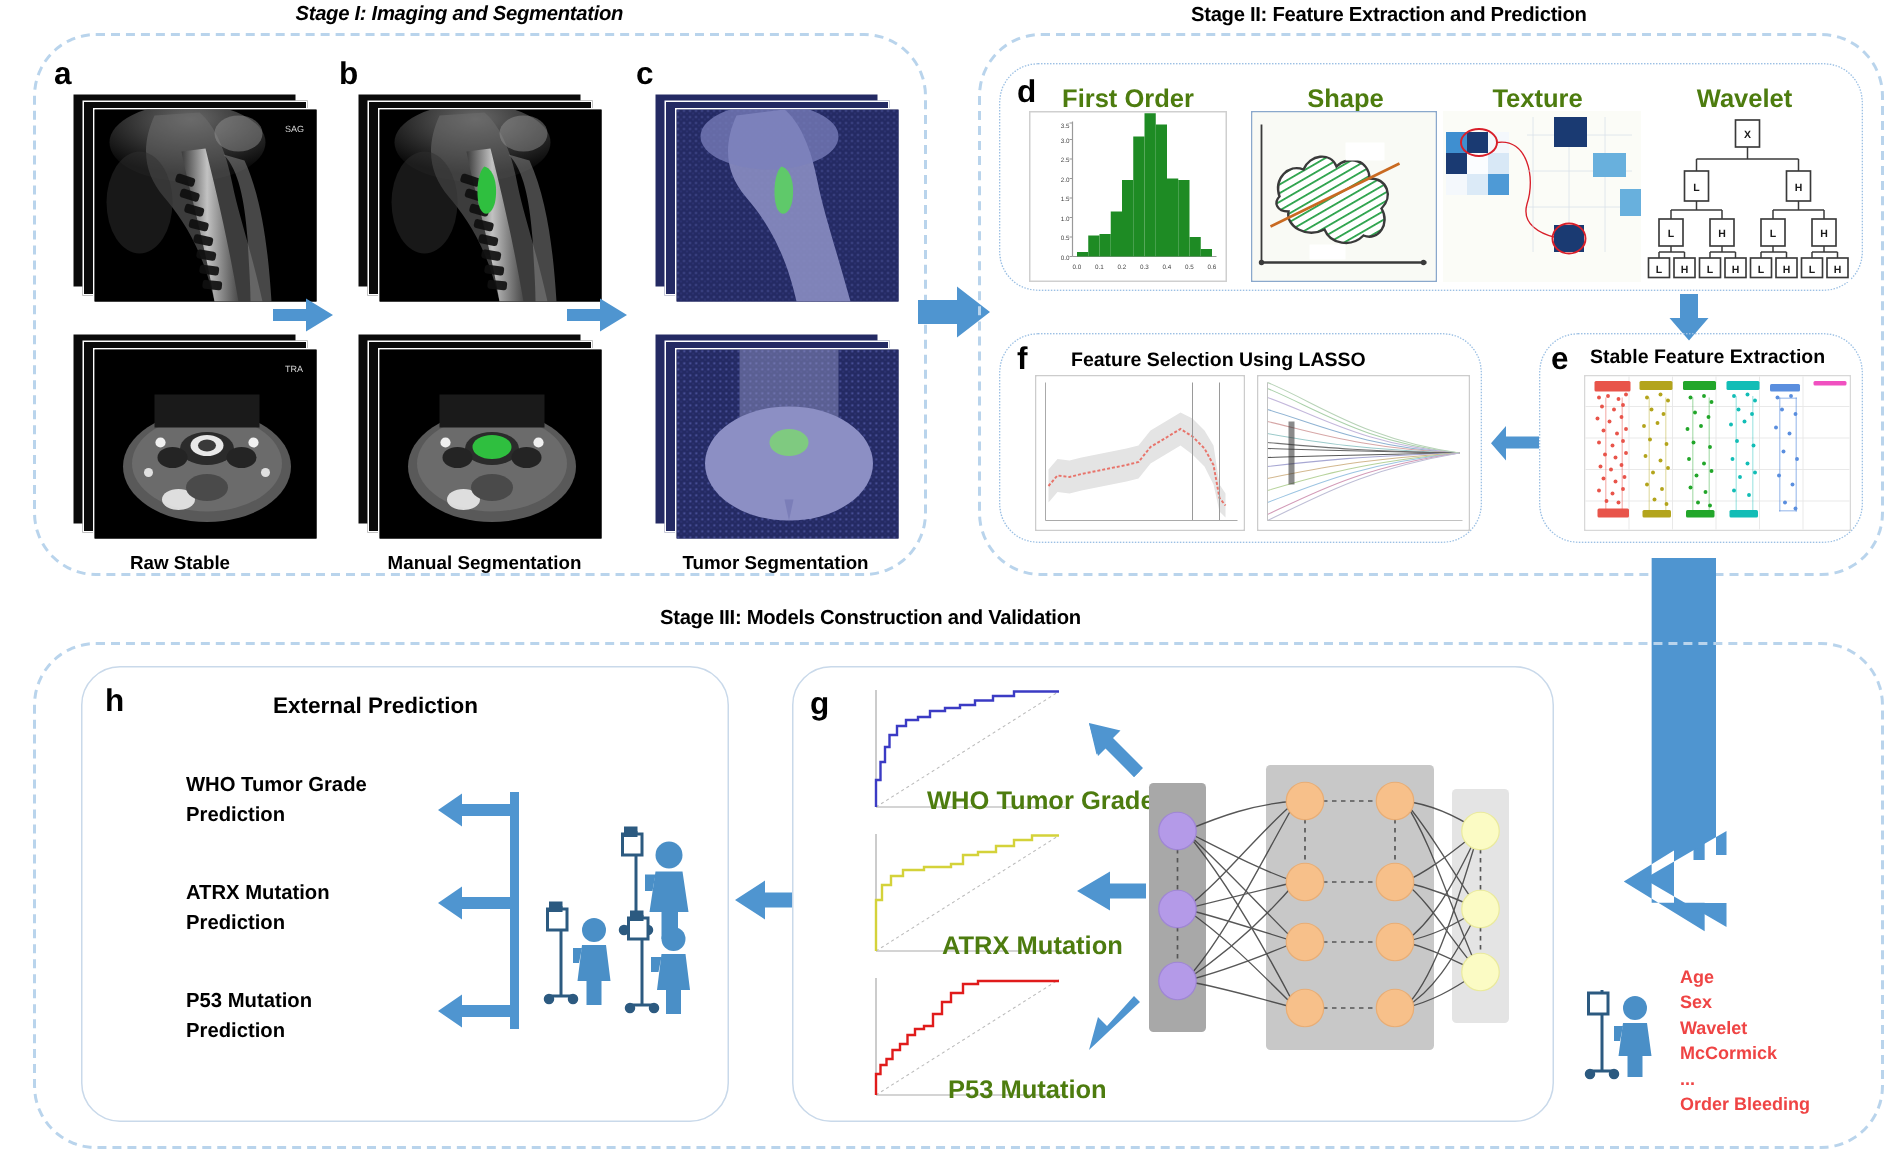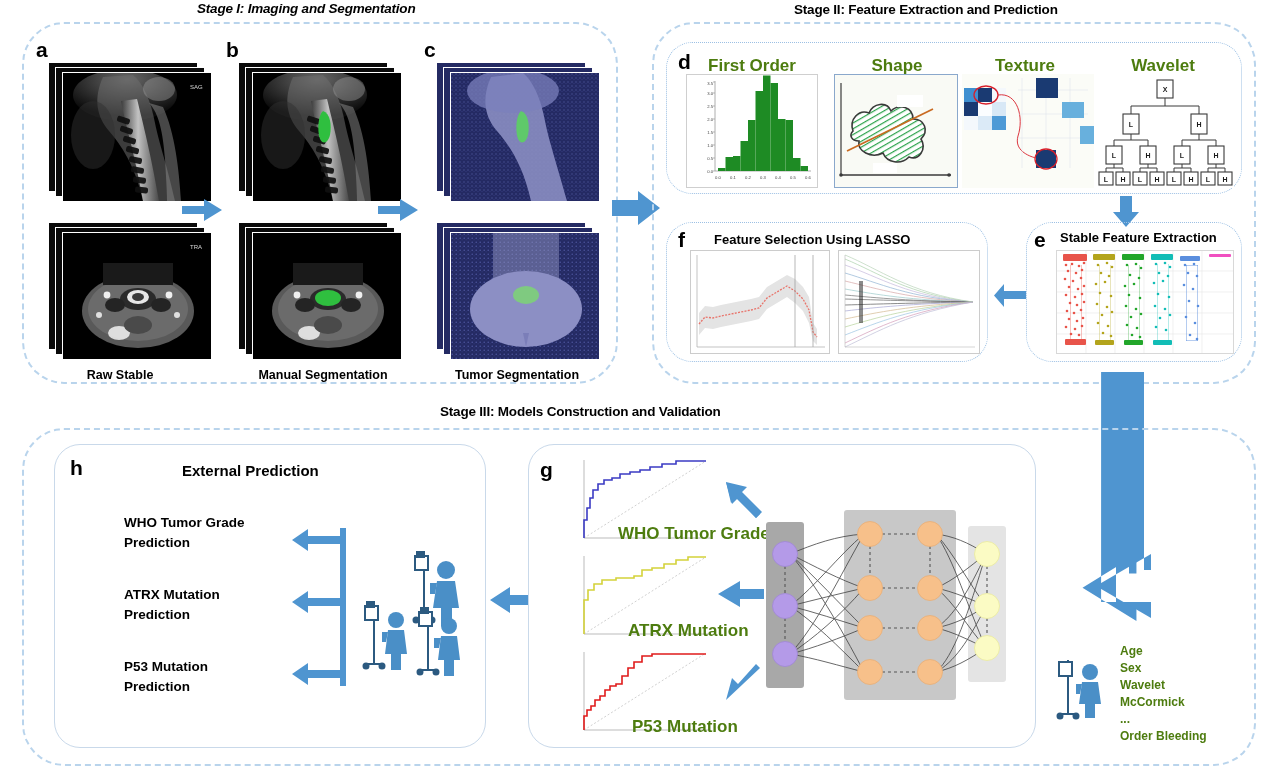--- a/index.html
+++ b/index.html
@@ -67,21 +67,21 @@
     position: absolute;
     font-weight: bold;
     font-size: 13.5px;
     color: #000;
     line-height: 1.45;
   }
   .clin-list {
     position: absolute;
     font-weight: bold;
     font-size: 12px;
-    color: #4d7c0f;
+    color: #ef4444;
     line-height: 1.42;
   }
   .imgstack { position: absolute; }
   .imgstack .sh {
     position: absolute; background: #0a0a0a;
     border: 1px solid #fff;
   }
   .mri { position: absolute; overflow: hidden; border: 1px solid #ffffff; }
   .modlabel {
     position: absolute; color: #d8d8d8; font-size: 6px;

